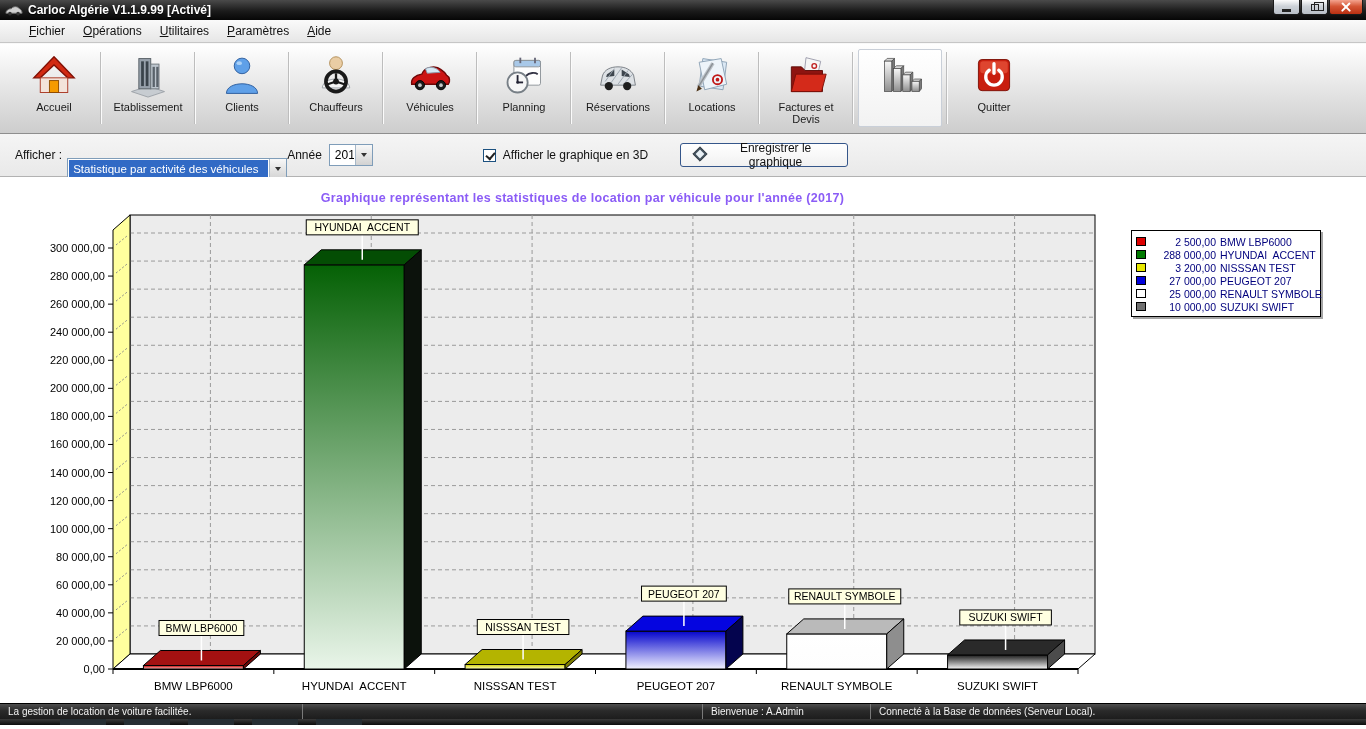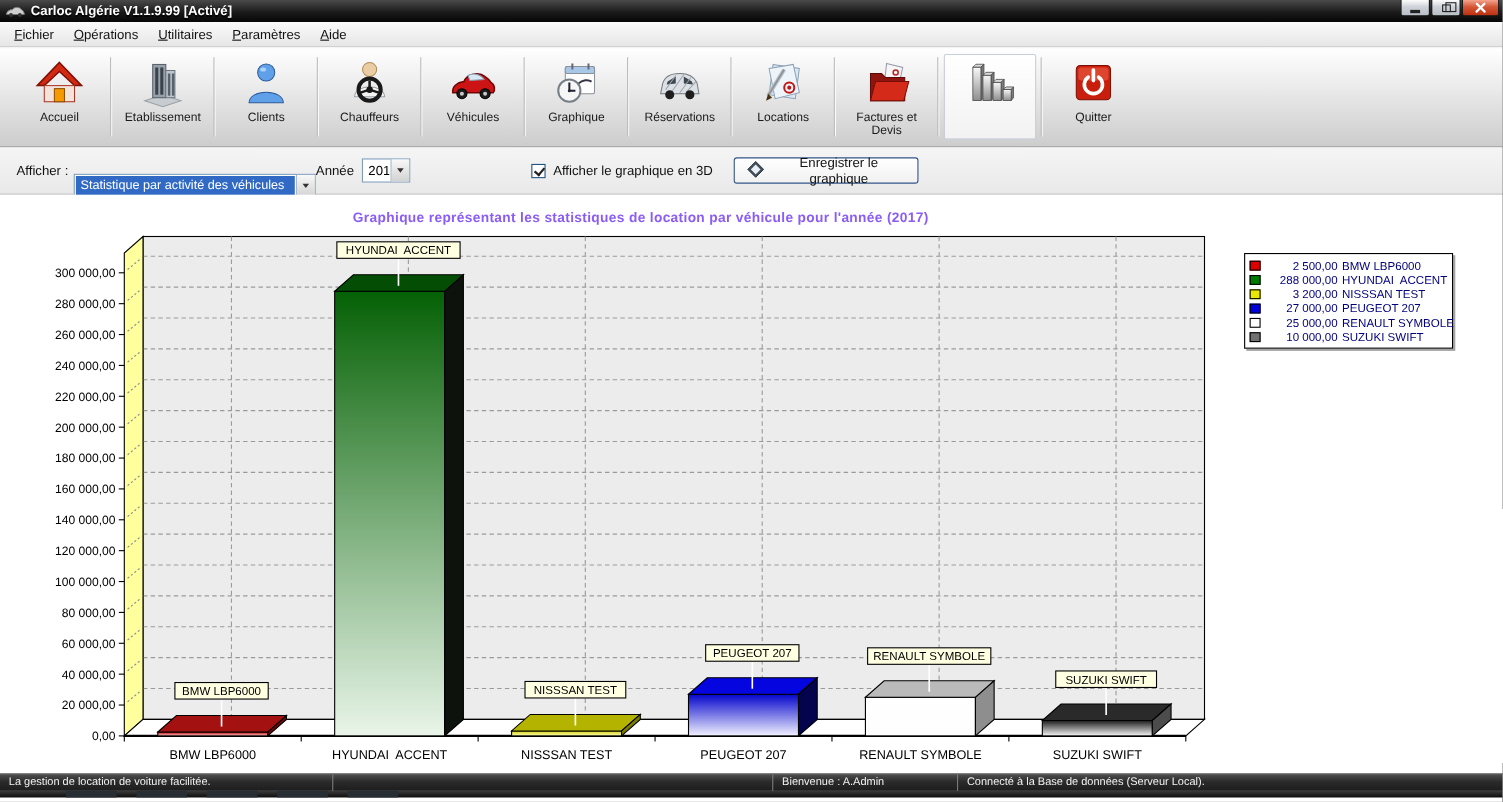--- a/index.html
+++ b/index.html
@@ -21,21 +21,21 @@
   .glyph-restore { width:8px; height:7px; border:1px solid #222; background:transparent; position:relative; }
   .glyph-restore::before { content:""; position:absolute; left:2px; top:-3px; width:8px; height:7px; border:1px solid #222; }
   .glyph-close { position:relative; width:12px; height:10px; }
   .glyph-close::before,.glyph-close::after { content:""; position:absolute; left:0; top:4px;
     width:12px; height:2.4px; background:#fff; border-radius:1px; }
   .glyph-close::before { transform:rotate(45deg); }
   .glyph-close::after { transform:rotate(-45deg); }
 
   
   .menubar { height:23px; background:linear-gradient(#fafafa,#e6e6e6); border-bottom:1px solid #c6c6c6;
-    display:flex; align-items:center; padding-left:4px; font-size:12px; color:#111; }
+    display:flex; align-items:center; padding-left:20px; font-size:12px; color:#111; }
   .menu-item { padding:3px 9px; cursor:default; }
 
   
   .toolbar { height:91px; background:linear-gradient(#ffffff,#e3e3e3 55%,#cdcdcd);
     border-top:1px solid #f8f8f8; border-bottom:1px solid #8e8e8e;
     display:flex; align-items:flex-start; padding:5px 0 0 12px; }
   .tbtn { width:84px; height:78px; display:flex; flex-direction:column; align-items:center;
     border:1px solid transparent; border-radius:2px; cursor:default; }
   .tbtn .ticonbox { height:48px; display:flex; align-items:center; justify-content:center; margin-top:2px; }
   .tbtn .tlabel { font-size:11px; line-height:12px; color:#1a1a1a; text-align:center; padding:1px 2px 0 2px; }
@@ -58,21 +58,21 @@
     border-top:4.5px solid #333; }
   .lbl-annee { }
   .combo-year { width:44px; margin-left:7px; }
   .checkbox { width:13px; height:13px; background:#fff; border:1px solid #1c5180; margin-left:110px; position:relative; }
   .checkbox.checked::after { content:""; position:absolute; left:2px; top:2px; width:7px; height:4px;
     border-left:2px solid #222; border-bottom:2px solid #222; transform:rotate(-50deg); }
   .cb-label { margin-left:7px; font-size:12px; }
   .fbtn { height:24px; display:flex; align-items:center; gap:7px; padding:0 11px;
     border:1px solid #35568a; border-radius:3px; background:linear-gradient(#ffffff,#f1f1f1);
     font-size:12px; color:#111; }
-  .fbtn.save { margin-left:19px; width:168px; }
+  .fbtn.save { margin-left:32px; width:168px; }
   .fbtn.print { margin-left:9px; width:170px; }
 
   
   .chart-panel { height:526px; background:#fff; position:relative; }
   .chart-title { position:absolute; top:14px; left:0; width:1165px; text-align:center;
     color:#8b5cf6; font-size:12.5px; font-weight:bold; letter-spacing:.3px; }
   #chart-svg-holder, #chart-svg-holder svg { position:absolute; left:0; top:0; width:1366px; height:526px; }
   .legend { position:absolute; left:1131px; top:53px; width:190px; background:#fff;
     border:1px solid #000; box-shadow:2px 2px 0 rgba(90,90,90,.55); padding:4px 4px 3px 4px; }
   .legend-row { display:flex; align-items:center; height:13px; font-size:10.5px; color:#00007d; white-space:pre; }
@@ -196,21 +196,21 @@
             <rect x="13" y="7" width="29" height="7" rx="2" fill="#a8c8e8" stroke="#8a9096"></rect>
             <line x1="20" y1="4" x2="20" y2="10" stroke="#667" stroke-width="2"></line>
             <line x1="36" y1="4" x2="36" y2="10" stroke="#667" stroke-width="2"></line>
             <path d="M26,24 C30,20 36,20 39,22" stroke="#334" stroke-width="2" fill="none"></path>
             <circle cx="17" cy="31" r="11" fill="#f6f6f6" stroke="#777f86" stroke-width="2"></circle>
             <line x1="17" y1="31" x2="17" y2="23" stroke="#223" stroke-width="2"></line>
             <line x1="17" y1="31" x2="23" y2="31" stroke="#223" stroke-width="2"></line>
             <circle cx="17" cy="31" r="1.5" fill="#223"></circle>
           </svg>
         </span>
-        <span class="tlabel">Graphique</span>
+        <span class="tlabel">Planning</span>
       </div>
       <span class="tb-sep"></span>
       <div class="tbtn">
         <span class="ticonbox">
           <svg viewBox="0 0 48 48" width="44" height="44">
             <path d="M5,34 L7,24 C9,17 16,14 24,14 C32,14 38,17 41,23 L43,34 Z" fill="#dde1e5" stroke="#747a80"></path>
             <path d="M12,22 L20,17 L20,24 L11,25 Z" fill="#3e464e"></path>
             <path d="M28,17 L36,22 L37,25 L28,24 Z" fill="#3e464e"></path>
             <path d="M10,30 L20,16 M16,32 L28,15 M24,33 L35,18 M30,33 L40,22" stroke="#9aa4ae" stroke-width="1" fill="none"></path>
             <circle cx="14" cy="35" r="4.5" fill="#1e1e1e"></circle>

